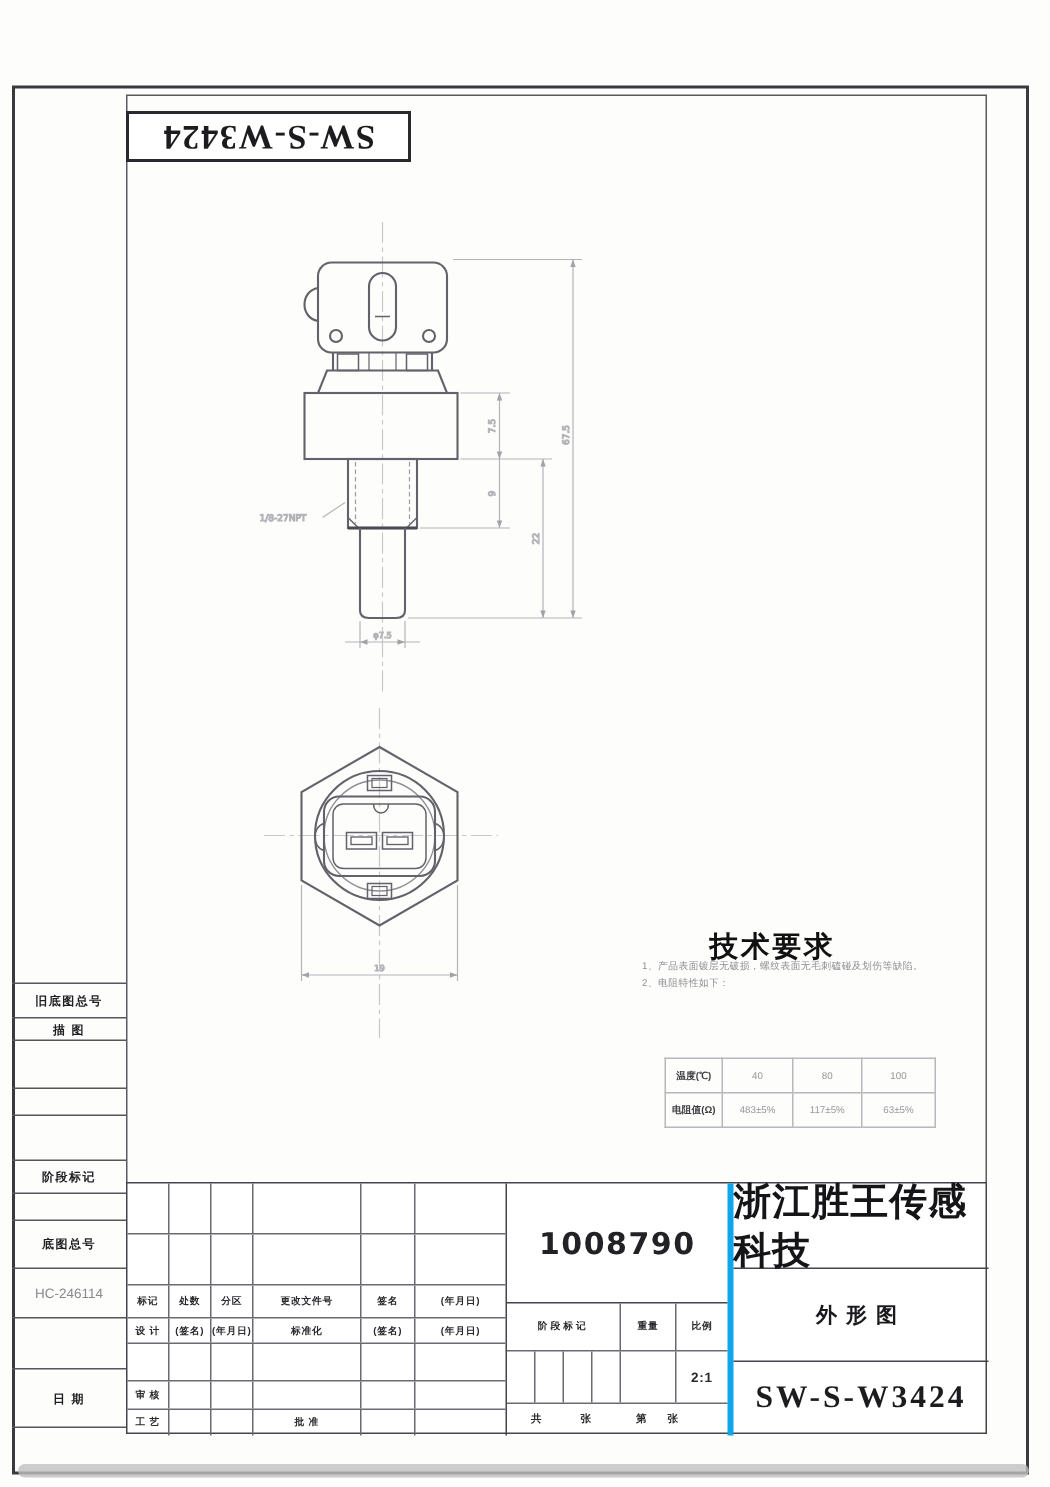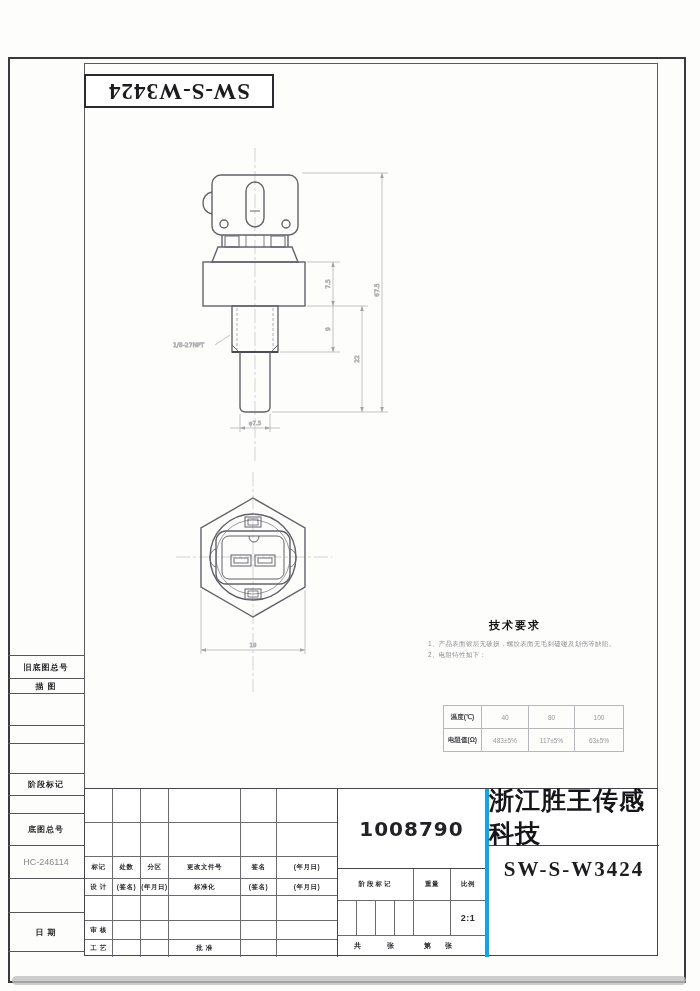--- a/index.html
+++ b/index.html
@@ -9,21 +9,21 @@
   
   .outer-border{left:8px;top:57px;width:678px;height:926px;border:2px solid #3a3a3e;box-sizing:border-box;}
   .inner-frame{left:84px;top:63px;width:574px;height:893px;border:1px solid #5a5a5f;box-sizing:border-box;background:transparent;}
   .bottom-shadow{left:12px;top:976px;width:674px;height:9px;background:#bfbfbf;border-radius:5px;opacity:.8;}
   
   .partcode-box{left:84px;top:74px;width:190px;height:34px;border:2px solid #2a2a2e;box-sizing:border-box;
                 display:flex;align-items:center;justify-content:center;background:#fff;}
   .partcode-box span{display:block;transform:rotate(180deg);font-family:"Liberation Serif",serif;
                 font-weight:bold;font-size:23px;letter-spacing:1px;color:#1c1c1f;}
   
-  .tech-title{left:455px;top:618px;width:120px;height:17px;font-size:11px;font-weight:bold;
+  .tech-title{left:455px;top:618px;width:120px;height:17px;font-size:19px;font-weight:bold;
               letter-spacing:2px;color:#111;text-align:center;}
   .tech-line{color:#8e8e93;font-size:6.5px;letter-spacing:.3px;white-space:nowrap;}
   .tech-line1{left:428px;top:640px;width:238px;height:9px;}
   .tech-line2{left:428px;top:651px;width:140px;height:9px;}
   
   table.res{position:absolute;left:443px;top:705px;width:180px;height:47px;border-collapse:collapse;table-layout:fixed;}
   table.res td{border:1px solid #b8b8bc;text-align:center;vertical-align:middle;padding:0;height:22px;}
   td.rlabel{font-size:6.5px;font-weight:bold;color:#3b3b40;}
   td.rval{font-size:6.5px;color:#97979c;}
   
@@ -263,17 +263,18 @@
       <div style="height:20px;display:flex;align-items:center;font-size:7px;font-weight:bold;color:#2a2a2e;">
         <span style="margin-left:16px">共</span>
         <span style="margin-left:26px">张</span>
         <span style="margin-left:30px">第</span>
         <span style="margin-left:14px">张</span>
       </div>
     </div>
 
     <div class="tb-sec" style="left:404px;top:0;width:170px;height:168px;">
       <div class="company" style="height:57px;border-bottom:1px solid #44444a;box-sizing:border-box;">浙江胜王传感科技</div>
+      <div class="doctype" style="height:62px;border-bottom:1px solid #44444a;box-sizing:border-box;">外形图</div>
       <div class="model" style="height:47px;">SW-S-W3424</div>
     </div>
   </div>
 
 </div>
 
 </body></html>

